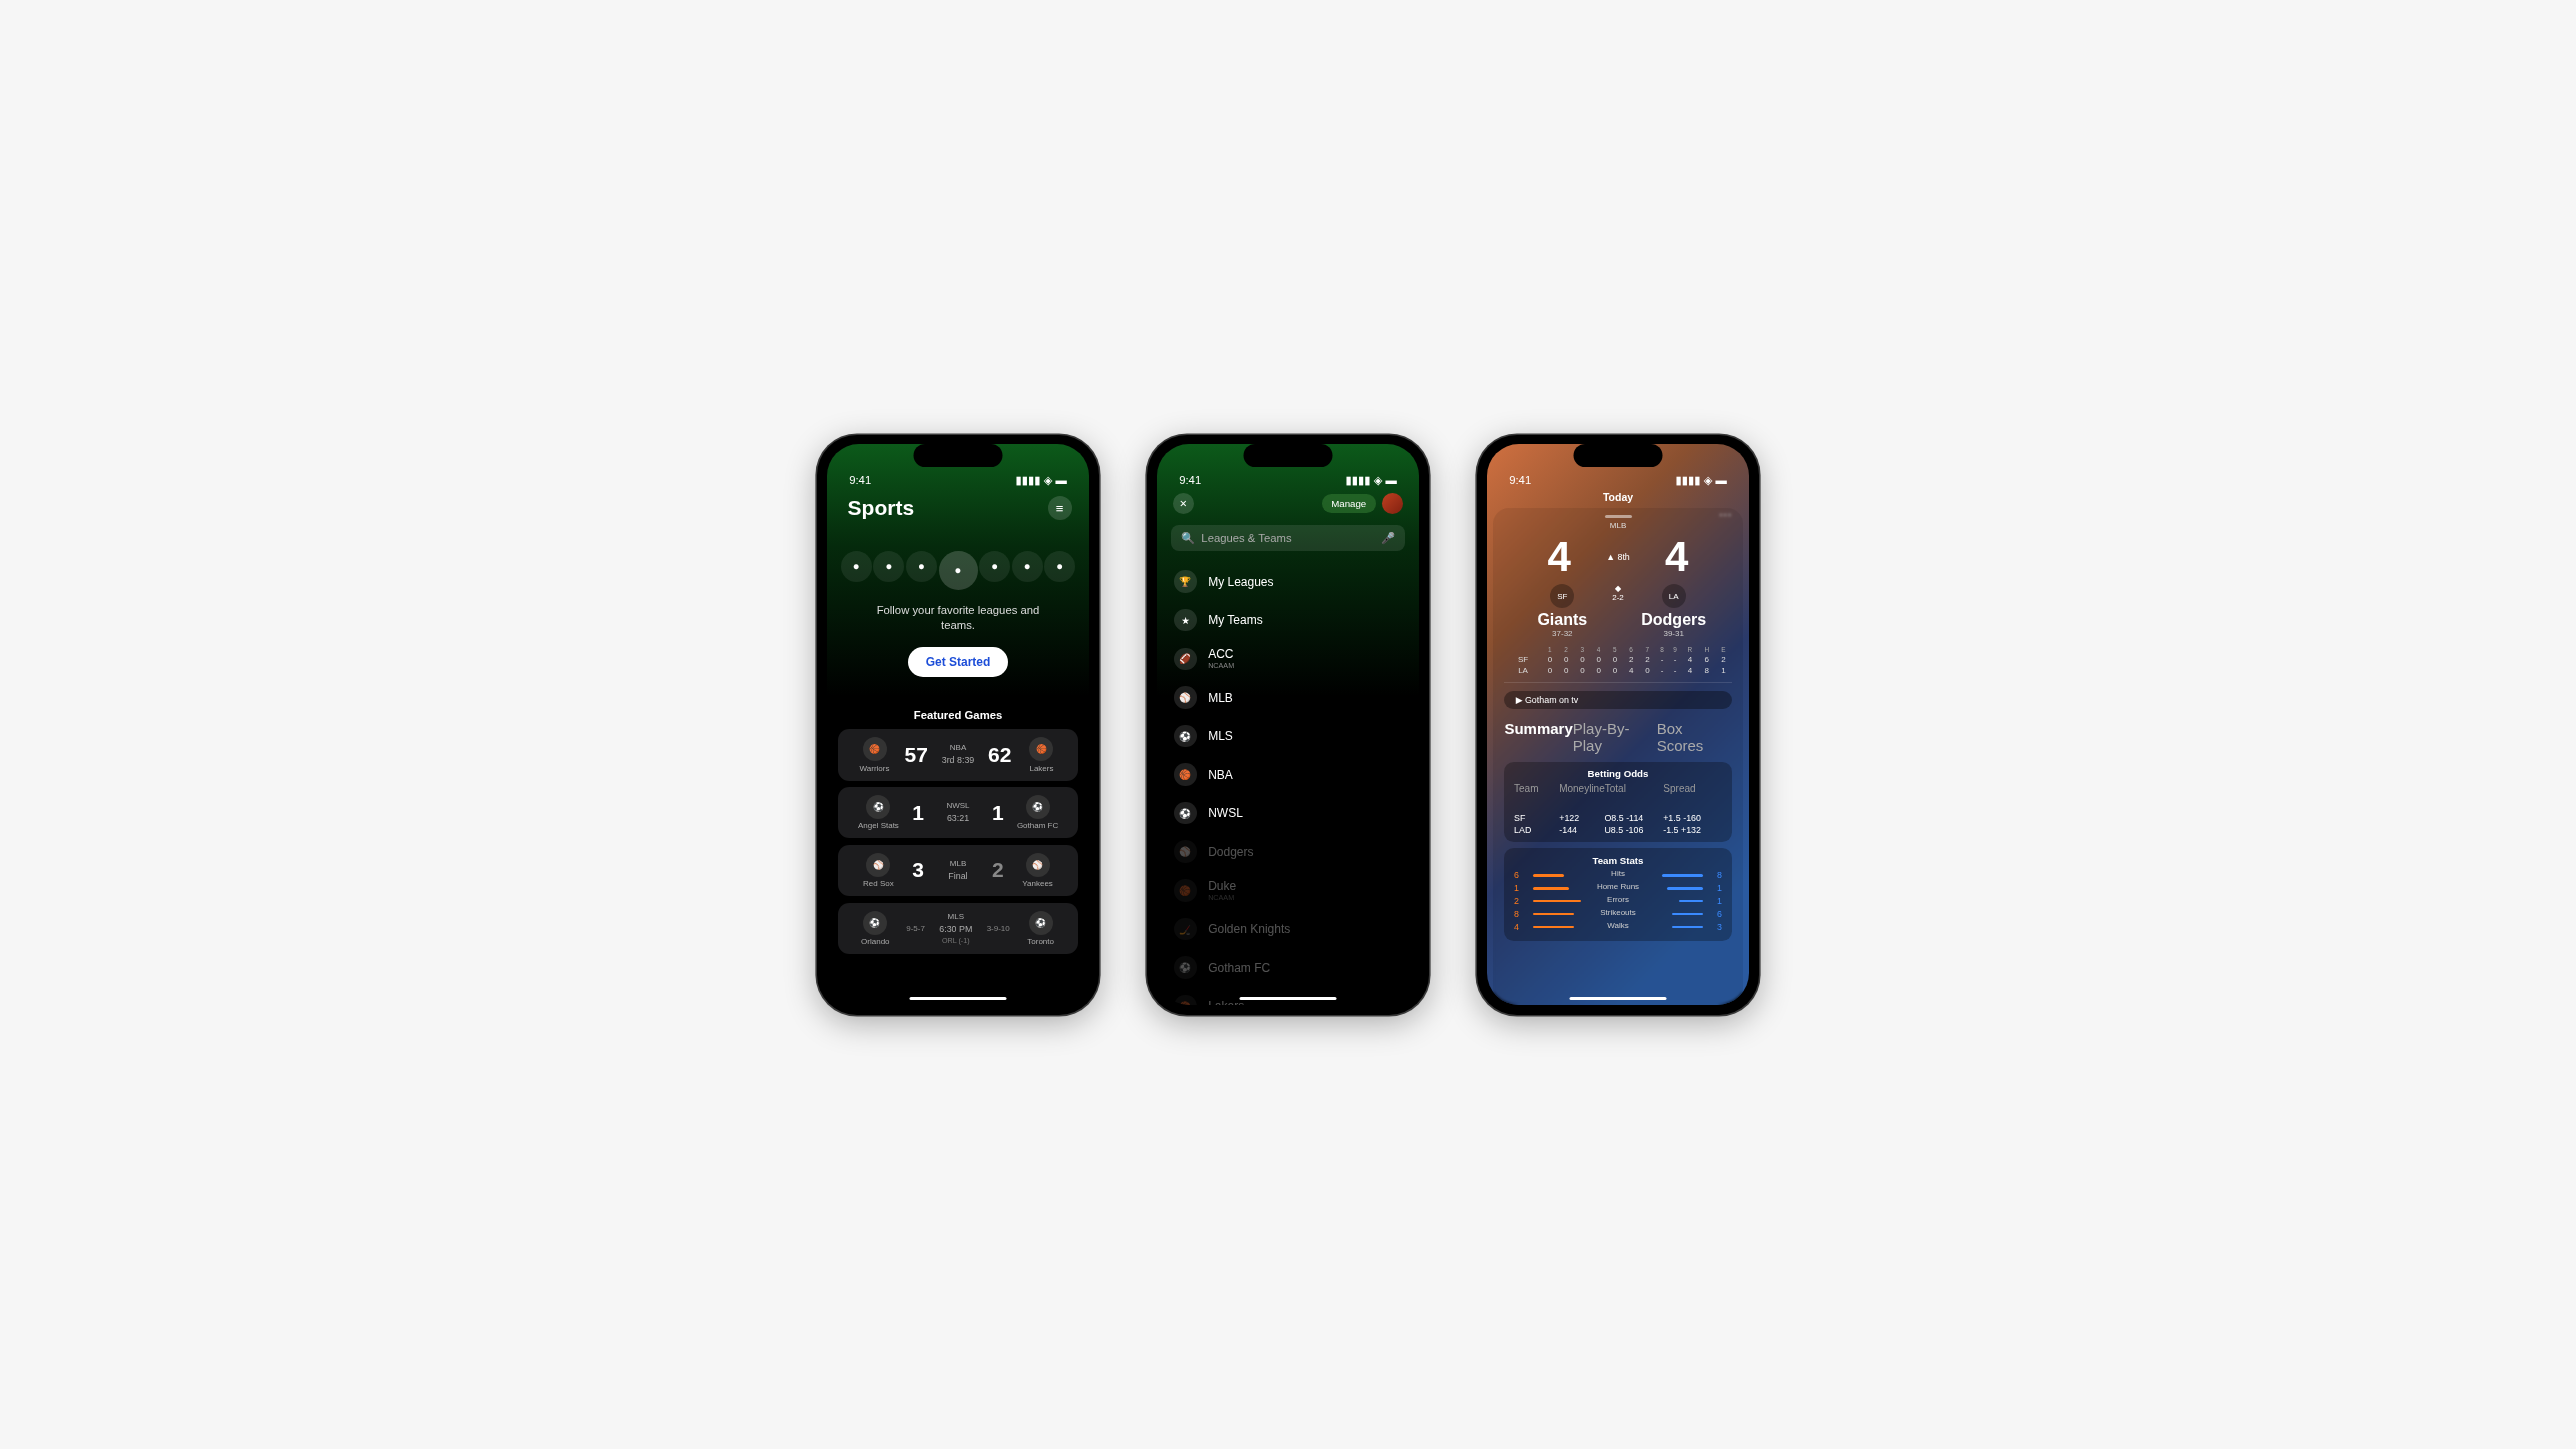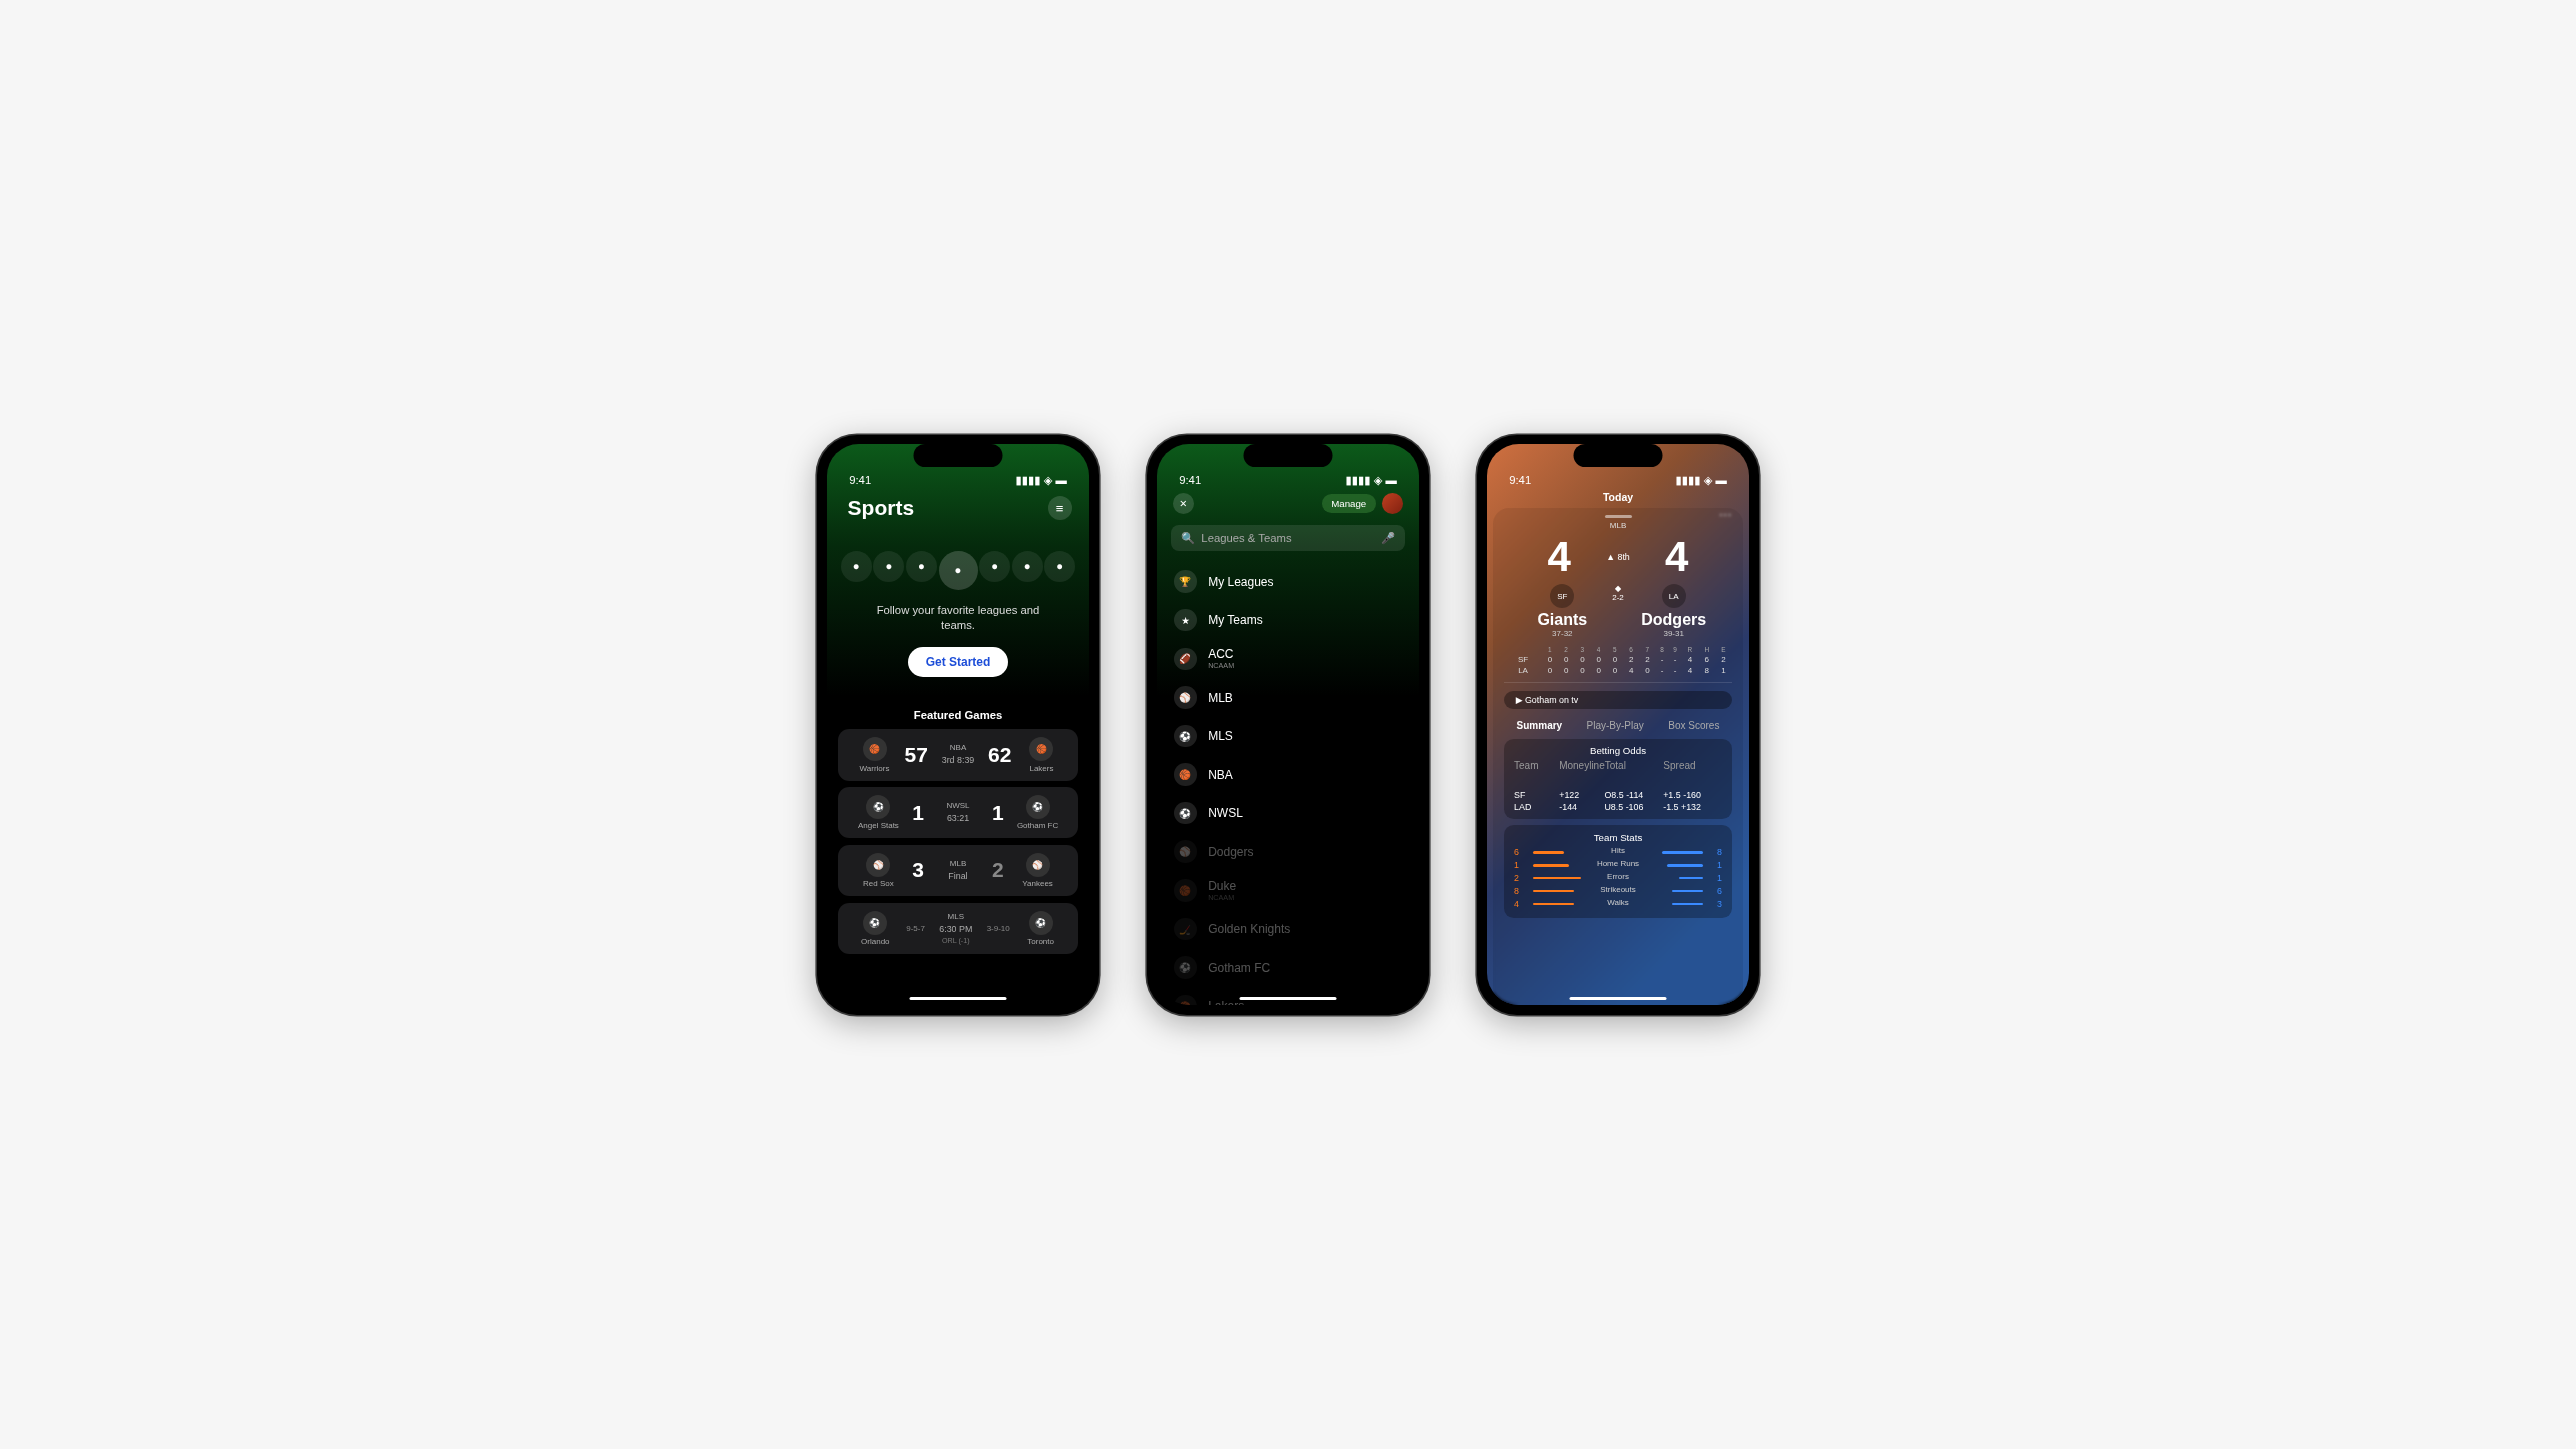--- a/index.html
+++ b/index.html
@@ -195,28 +195,28 @@
     font-size: 8px; color: #ddd;
     padding: 3.2px 0 6.4px; border-bottom: 0.8px solid rgba(255,255,255,0.12);
   }
   .boxscore table { width: 100%; border-collapse: collapse; }
   .boxscore td { text-align: center; padding: 0.8px 0; }
   .boxscore .th td { color: #aaa; font-size: 6.4px; }
   .watch-btn {
     display: block; margin: 8px auto; font-size: 8.9px;
     background: rgba(0,0,0,0.35); padding: 4px 11.3px; border-radius: 13px;
   }
-  .tabs-row { display: flex; justify-content: space-around; font-size: 10px; padding: 3.2px 0 8px; }
+  .tabs-row { display: flex; justify-content: space-around; font-size: 15px; padding: 3.2px 0 8px; }
   .tabs-row .active { font-weight: 600; }
   .tabs-row .inactive { color: #aaa; }
   .panel {
     background: rgba(0,0,0,0.28); border-radius: 9.7px;
     padding: 6.4px 9.7px; margin-bottom: 6.4px;
   }
-  .panel-title { text-align: center; font-size: 9.7px; font-weight: 400; margin-bottom: 4px; }
+  .panel-title { text-align: center; font-size: 9.7px; font-weight: 700; margin-bottom: 4px; }
   .odds-hdr { display: grid; grid-template-columns: 1fr 1fr 1.3fr 1.3fr; font-size: 10px; color: #999; margin-bottom: 18px; }
   .odds-row { display: grid; grid-template-columns: 1fr 1fr 1.3fr 1.3fr; font-size: 8.9px; padding: 0.8px 0; }
   .stat-row {
     display: grid; grid-template-columns: 14.5px 1fr 14.5px;
     align-items: center; font-size: 8.9px; margin-bottom: 1.6px; gap: 4.8px;
   }
   .stat-bar {
     display: flex; align-items: center; height: 11.3px; position: relative;
   }
   .bar-left { height: 2.4px; background: #ff7a1a; border-radius: 1.6px; }

